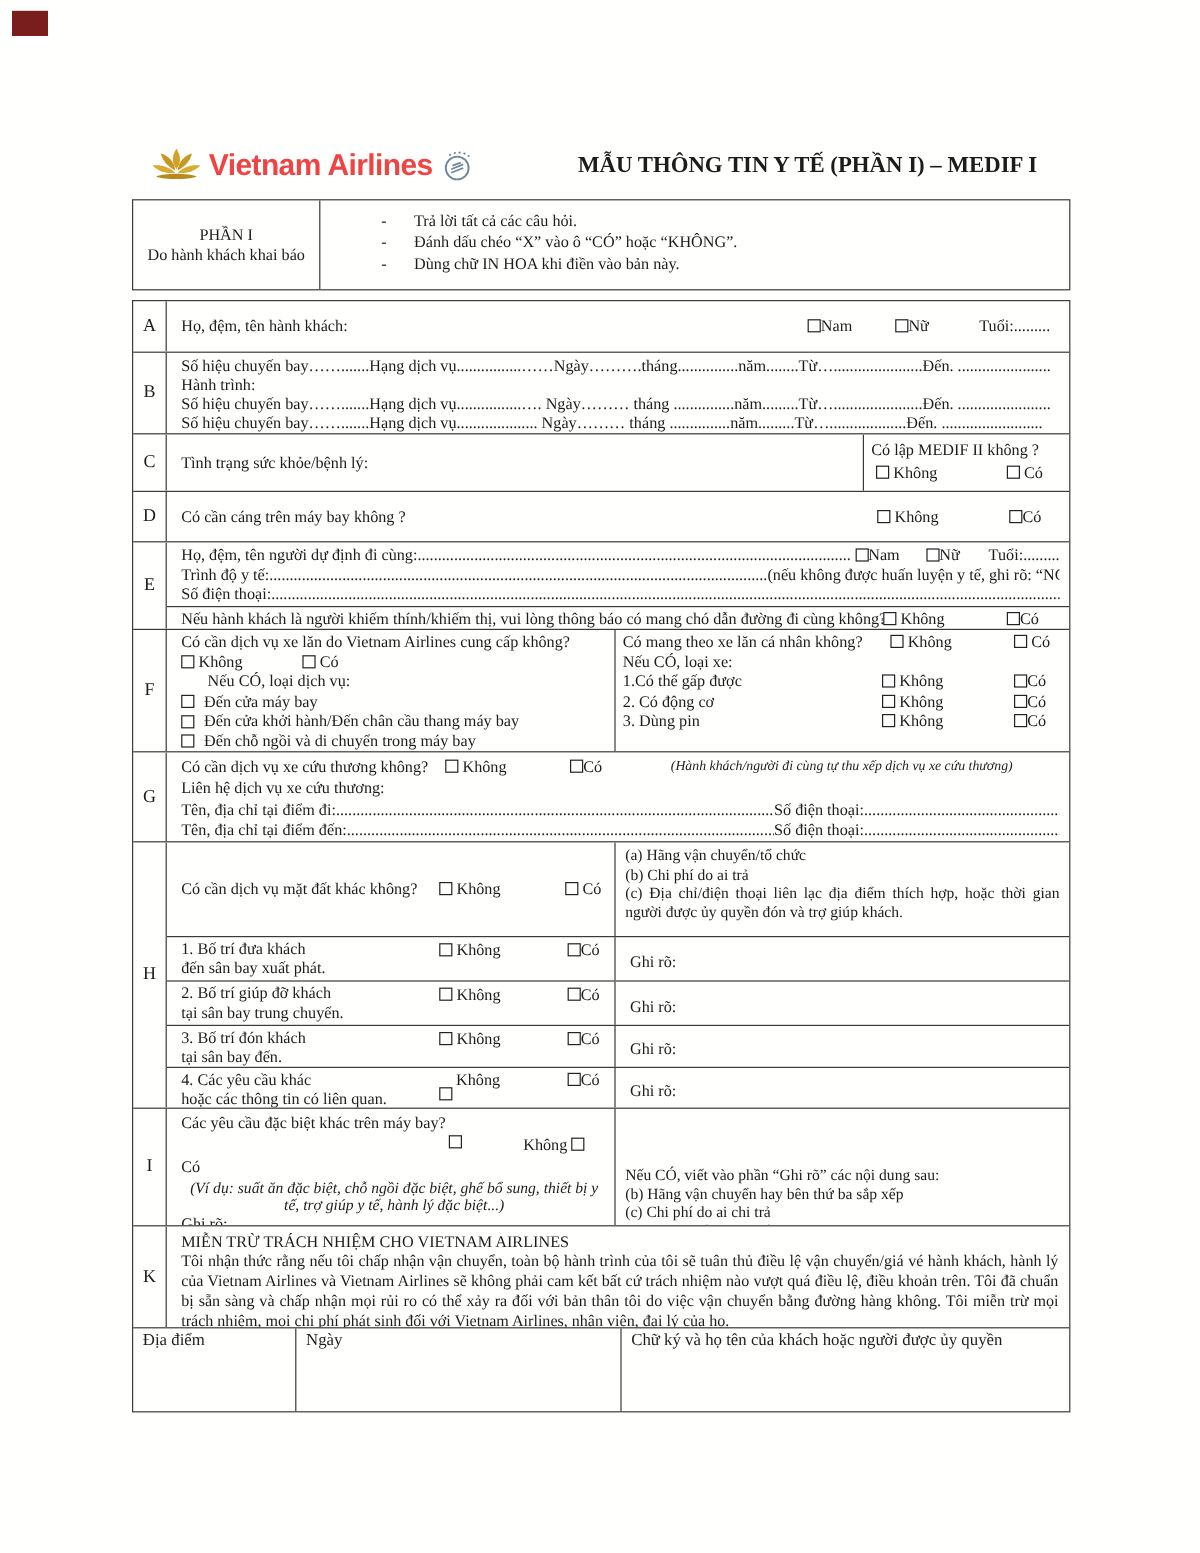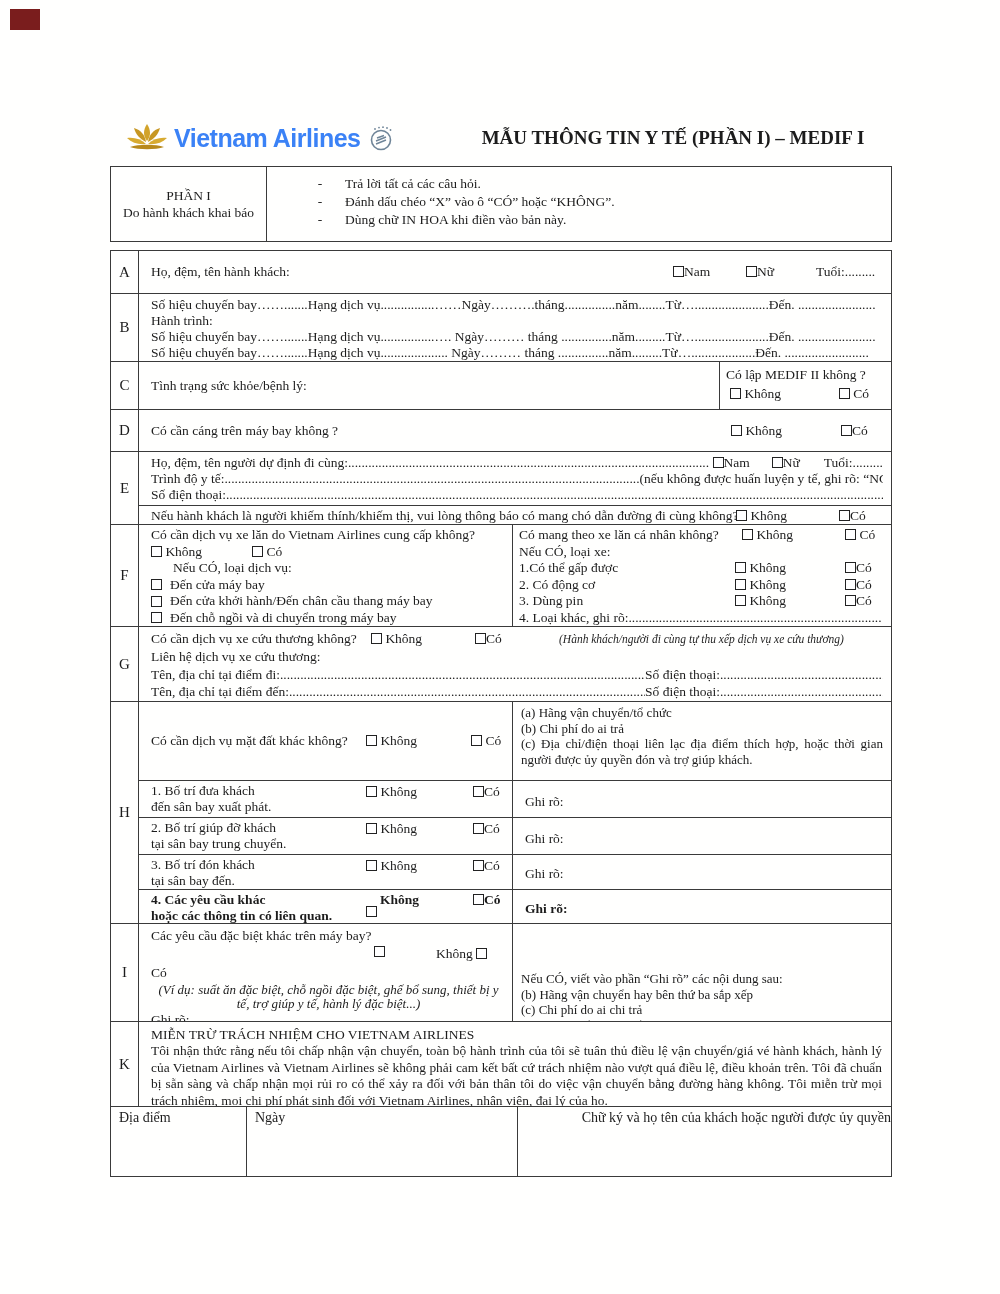--- a/index.html
+++ b/index.html
@@ -73,51 +73,51 @@
   .g-l1 { position:relative; height:18px; }
   .g-line { display:flex; }
   .g-phone { width:238px; flex:none; overflow:hidden; white-space:nowrap; }
 
   .h-head { height:78px; }
   .h-head .lcell { display:flex; align-items:center; padding-left:12px; }
   .h-right { padding:3px 8px 2px 8px; font-size:13px; line-height:15.5px; text-align:justify; }
   .h-item { border-top:1.5px solid #3a3a3a; }
   .h-item .lcell { padding:2px 0 0 12px; line-height:16px; }
   .h-item .rcell { padding:13px 0 0 12px; }
-  .h1 { height:37px; } .h2 { height:37px; } .h3 { height:35px; } .h4 { height:35px;font-weight:bold; }
+  .h1 { height:37px; } .h2 { height:37px; } .h3 { height:35px; } .h4 { height:35px; }
 
   .i-left { padding:4px 6px 0 12px; line-height:15px; }
   .i-ex { font-size:13px; line-height:13.5px; font-style:italic; padding-top:3px;text-align:center; }
   .i-right { border-left:0; padding:3px 8px 0 8px; font-size:13px; line-height:15.5px; text-align:justify;margin-top:44px; }
 
   .k-wrap { padding:4px 9px 0 12px; }
   .k-title { line-height:17px; }
   .k-body { text-align:justify; line-height:16.6px; font-size:13.4px; }
 
   .footer { display:grid; grid-template-columns:136px 271px 1fr; border-top:1.5px solid #3a3a3a; height:70px; }
   .footer .fc { padding:3px 0 0 8px; font-size:14px; }
   .footer .fc1, .footer .fc2 { border-right:1.5px solid #3a3a3a; }
-  .footer .fc3 { text-align:right; padding-top:3px; }
+  .footer .fc3 { text-align:left; padding-top:3px; }
 </style>
 </head>
 <body>
 
 <div class="page">
   <div class="redmark"></div>
 
   <div class="logo">
     <svg width="42" height="32" viewBox="0 0 42 32">
       <path d="M21 2 C17 8 17 14 21 19 C25 14 25 8 21 2 Z" fill="#d2a32a"></path>
       <path d="M8 6 C10 13 14 17 20 20 C19 13 15 8 8 6 Z" fill="#c79722"></path>
       <path d="M34 6 C32 13 28 17 22 20 C23 13 27 8 34 6 Z" fill="#c79722"></path>
       <path d="M1 16 C6 21 13 23 20 22 C15 17 8 15 1 16 Z" fill="#d8ab31"></path>
       <path d="M41 16 C36 21 29 23 22 22 C27 17 34 15 41 16 Z" fill="#d8ab31"></path>
       <path d="M4 25 C12 28 30 28 38 25 C30 22 12 22 4 25 Z" fill="#b8891c"></path>
     </svg>
-    <span class="logo-text" style="color:#3b82f6">Vietnam Airlines</span>
+    <span class="logo-text" style="color:#ef4444">Vietnam Airlines</span>
     <svg width="27" height="27" viewBox="0 0 27 27">
       <circle cx="14" cy="15" r="9.5" fill="none" stroke="#6f8598" stroke-width="1.6"></circle>
       <path d="M9 16 L19 12 M9 19 L19 15 M10 13 L17 10.5" stroke="#6f8598" stroke-width="1.4" fill="none"></path>
       <g fill="#6f8598">
         <circle cx="8" cy="4" r="0.9"></circle>
           <circle cx="12" cy="2.6" r="0.9"></circle>
         <circle cx="16" cy="2.2" r="0.9"></circle>
           <circle cx="20" cy="3" r="0.9"></circle>
         <circle cx="23.5" cy="5" r="0.9"></circle>
       </g>
@@ -254,21 +254,20 @@
               <span class="abs" style="left:326px;top:0;"><span class="cb"></span><span>Có</span></span>
             </div>
             <div class="f-item"><span>2. Có động cơ</span>
               <span class="abs" style="left:216px;top:0;"><span class="cb"></span> <span>Không</span></span>
               <span class="abs" style="left:326px;top:0;"><span class="cb"></span><span>Có</span></span>
             </div>
             <div class="f-item"><span>3. Dùng pin</span>
               <span class="abs" style="left:216px;top:0;"><span class="cb"></span> <span>Không</span></span>
               <span class="abs" style="left:326px;top:0;"><span class="cb"></span><span>Có</span></span>
             </div>
-            <div class="nowrap">4. Loại khác, ghi rõ:...........................................................................</div>
           </div>
         </div>
       </div>
     </div>
 
     <div class="trow row-g">
       <div class="letter">G</div>
       <div class="content">
         <div class="g-wrap">
           <div class="g-l1">

